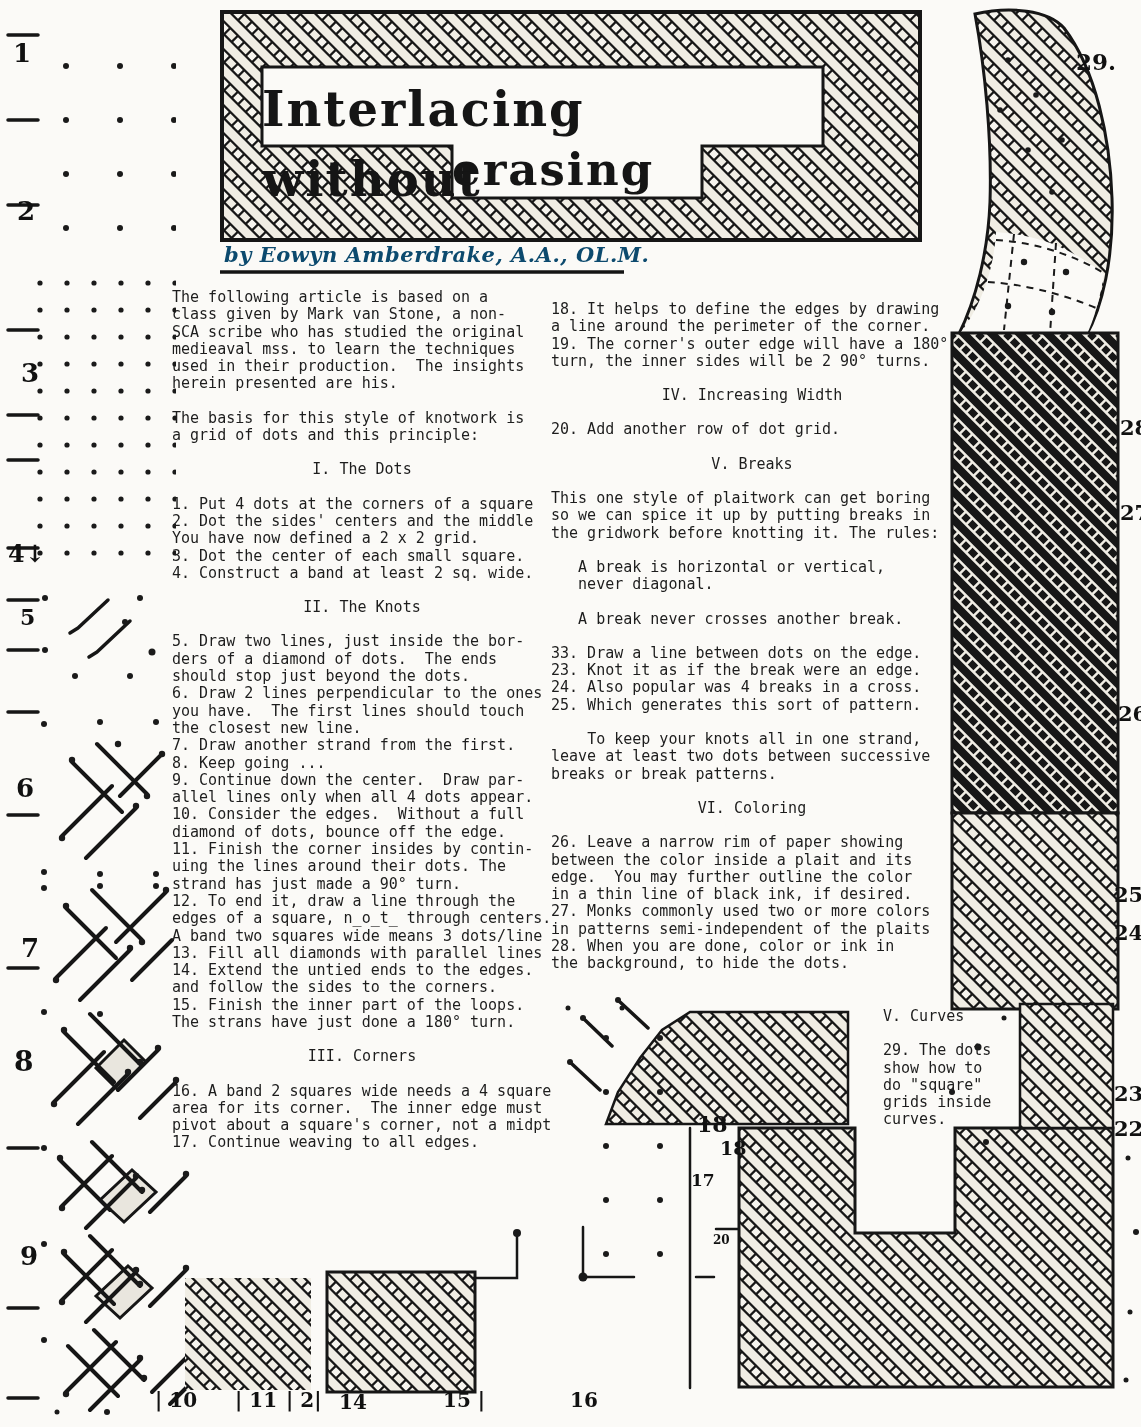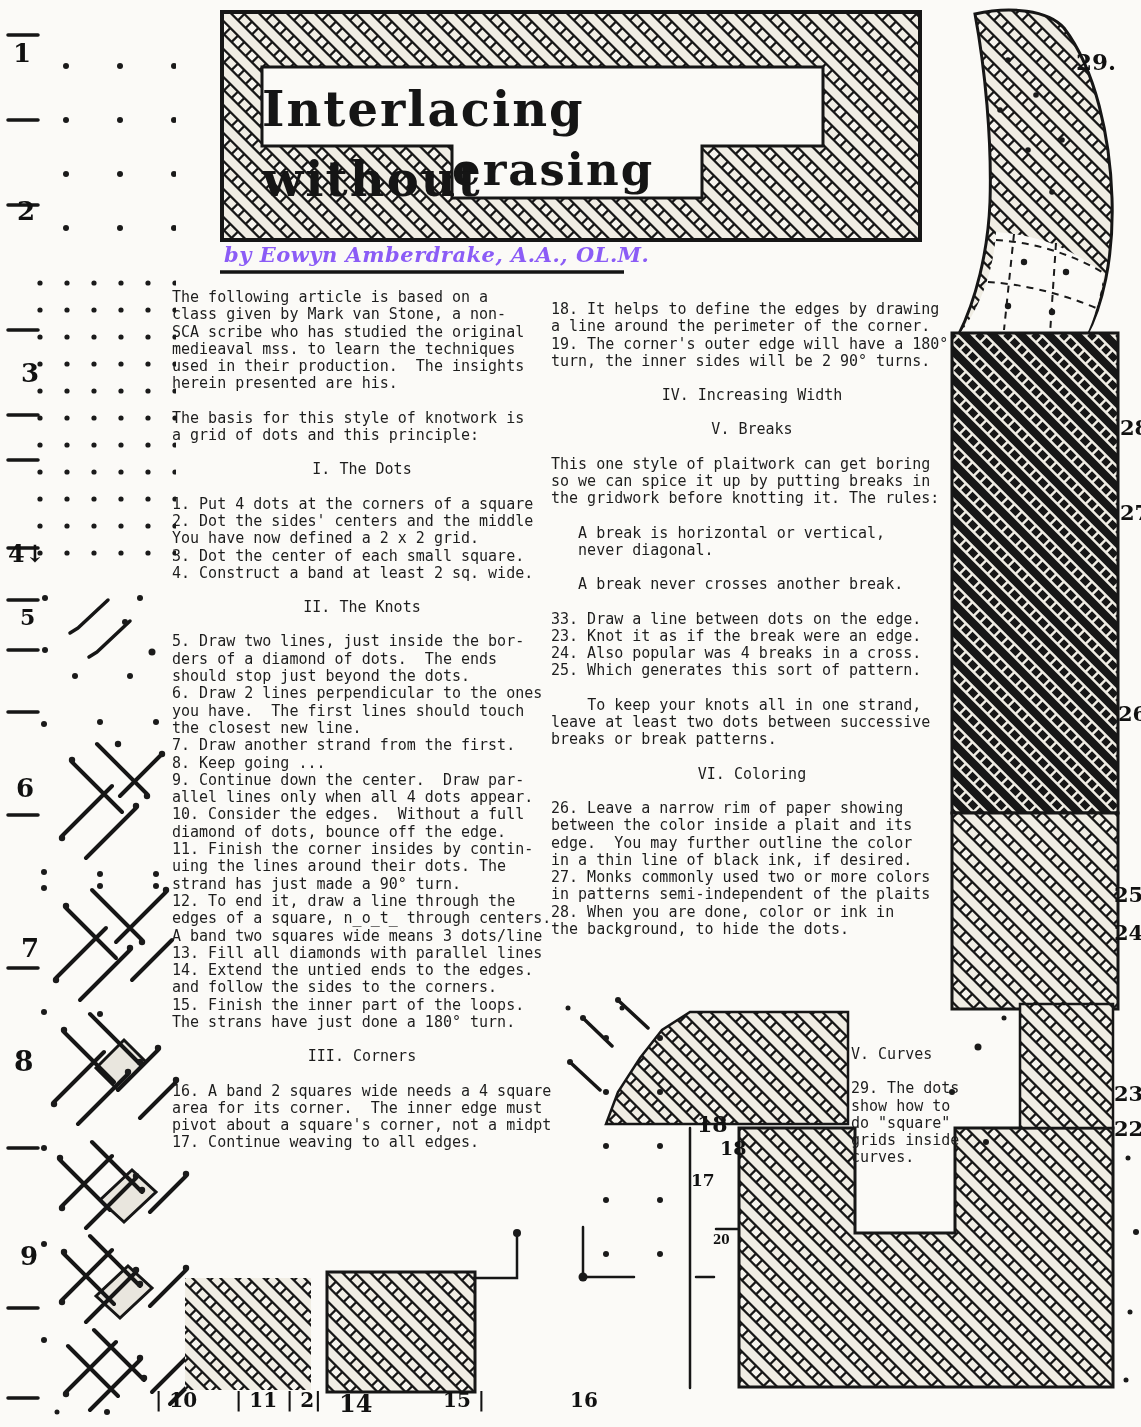--- a/index.html
+++ b/index.html
@@ -5,27 +5,27 @@
   html,body{margin:0;padding:0;background:#888;}
   .page{position:relative;width:1141px;height:1427px;background:#fbfaf7;overflow:hidden;
         font-family:"DejaVu Sans Mono",monospace;}
   svg.art{position:absolute;left:0;top:0;}
   .abs{position:absolute;}
   .title-line{position:absolute;text-align:left;color:#151515;
       font-family:"DejaVu Serif",serif;font-weight:700;letter-spacing:2px;}
   .title1{left:262px;top:74px;width:561px;font-size:48px;line-height:70px;}
   .title2{left:452px;top:142px;width:250px;font-size:45px;line-height:56px;}
   .byline{left:224px;top:242px;font-family:"DejaVu Serif",serif;font-style:italic;
-      font-weight:700;font-size:21px;color:#8b5cf6;letter-spacing:.5px;}
+      font-weight:700;font-size:21px;color:#0c4a6e;letter-spacing:.5px;}
   .col{position:absolute;color:#1d1d1d;}
   .col .blk{white-space:pre-wrap;font:15px/17.3px "DejaVu Sans Mono",monospace;margin:0 0 17px 0;}
   .col .blk.h{text-align:center;}
   .col.left{left:172px;top:289px;width:380px;}
   .col.right{left:551px;top:301px;width:402px;}
-  .col.curves{left:851px;top:1046px;width:132px;}
+  .col.curves{left:851px;top:1008px;width:132px;padding-left:32px;}
   .col.curves .blk.h{text-align:left;}
   .num{position:absolute;font-family:"DejaVu Serif",serif;font-weight:700;color:#111;
       line-height:1;white-space:pre;}
 </style>
 </head>
 <body>
 
 <div class="page">
 
 <svg class="art" width="1141" height="1427" viewBox="0 0 1141 1427">
@@ -279,20 +279,21 @@
 area for its corner.  The inner edge must
 pivot about a square's corner, not a midpt
 17. Continue weaving to all edges.</div>
     </div>
 <div class="col right">
       <div class="blk p">18. It helps to define the edges by drawing
 a line around the perimeter of the corner.
 19. The corner's outer edge will have a 180°
 turn, the inner sides will be 2 90° turns.</div>
       <div class="blk h">IV. Increasing Width</div>
+      <div class="blk p">20. Add another row of dot grid.</div>
       <div class="blk h">V. Breaks</div>
       <div class="blk p">This one style of plaitwork can get boring
 so we can spice it up by putting breaks in
 the gridwork before knotting it. The rules:</div>
       <div class="blk p">   A break is horizontal or vertical,
    never diagonal.</div>
       <div class="blk p">   A break never crosses another break.</div>
       <div class="blk p">33. Draw a line between dots on the edge.
 23. Knot it as if the break were an edge.
 24. Also popular was 4 breaks in a cross.
@@ -325,21 +326,21 @@
 <span class="num" style="left:8px;top:542px;font-size:24px">4↓</span>
 <span class="num" style="left:20px;top:606px;font-size:22px">5</span>
 <span class="num" style="left:16px;top:775px;font-size:26px">6</span>
 <span class="num" style="left:21px;top:935px;font-size:26px">7</span>
 <span class="num" style="left:14px;top:1048px;font-size:28px">8</span>
 <span class="num" style="left:20px;top:1243px;font-size:26px">9</span>
 
 <span class="num" style="left:155px;top:1390px;font-size:20px">| 10</span>
 <span class="num" style="left:235px;top:1390px;font-size:20px">| 11</span>
 <span class="num" style="left:286px;top:1390px;font-size:20px">| 2|</span>
-<span class="num" style="left:339px;top:1392px;font-size:24px">14</span>
+<span class="num" style="left:339px;top:1392px;font-size:20px">14</span>
 <span class="num" style="left:443px;top:1390px;font-size:20px">15 |</span>
 <span class="num" style="left:570px;top:1390px;font-size:20px">16</span>
 
 <span class="num" style="left:697px;top:1113px;font-size:22px">18</span>
 <span class="num" style="left:720px;top:1139px;font-size:19px">18</span>
 <span class="num" style="left:691px;top:1172px;font-size:17px">17</span>
 <span class="num" style="left:713px;top:1234px;font-size:12px">20</span>
 
 <span class="num" style="left:1076px;top:50px;font-size:23px">29.</span>
 <span class="num" style="left:1120px;top:417px;font-size:21px">28</span>

